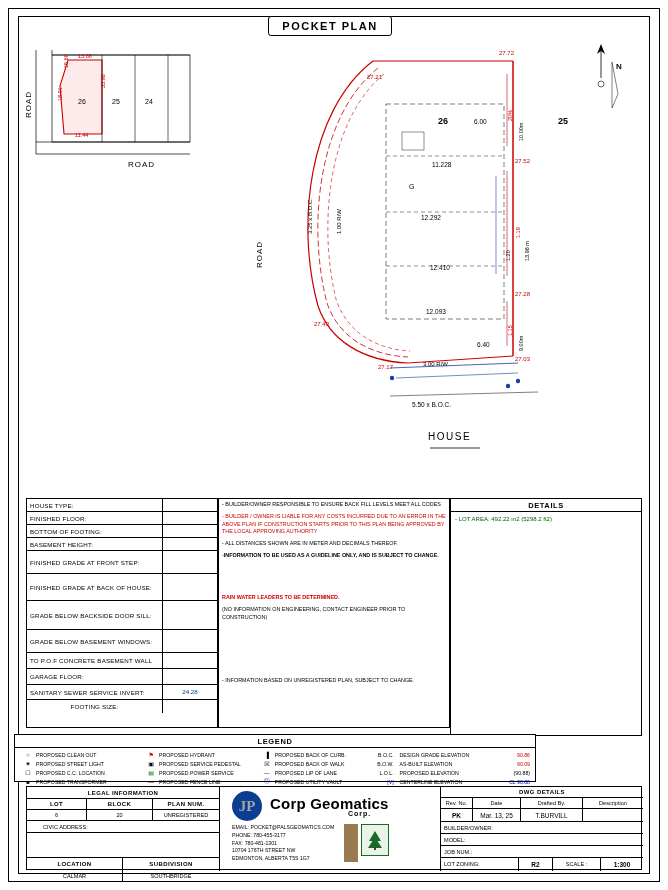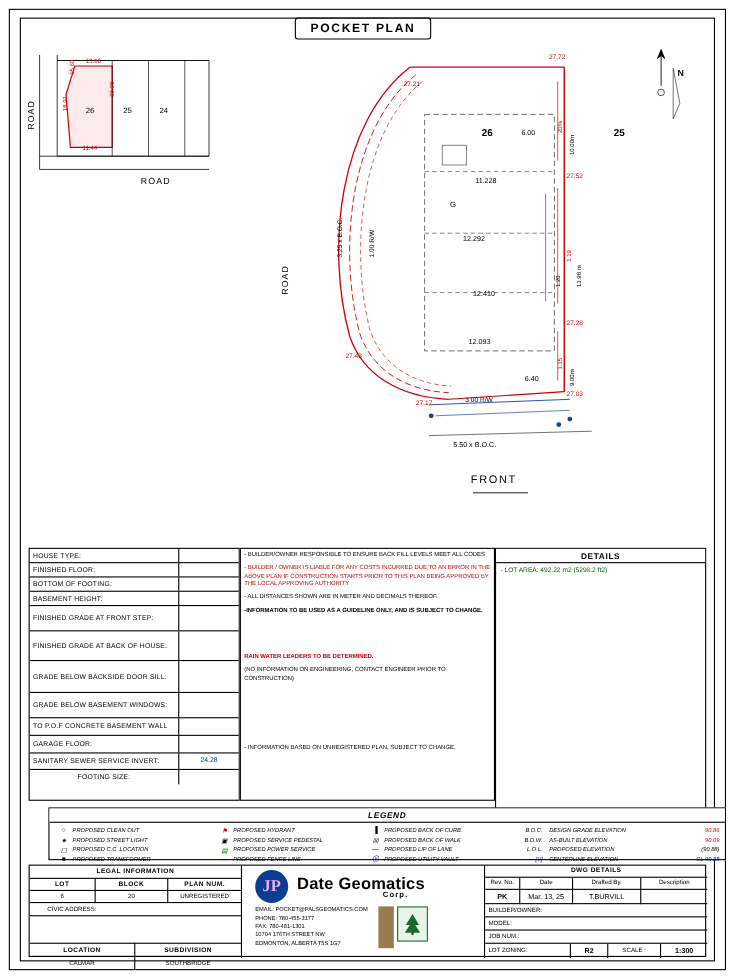--- a/index.html
+++ b/index.html
@@ -169,21 +169,21 @@
     letter-spacing: 1px;
   }
   .contact {
     font-size: 5.2px;
     line-height: 1.5;
   }
   .jp-badge {
     width: 30px; height: 30px;
     border-radius: 50%;
     background: #0b3d91;
-    color: #f0abfc;
+    color: #a3a3a3;
     font-weight: bold;
     font-size: 15px;
     text-align: center;
     line-height: 30px;
     font-family: "Liberation Serif", serif;
   }
   svg { display: block; }
 </style>
 </head>
 <body>
@@ -304,21 +304,21 @@
     <div style="position:absolute; left:497px; top:222px; font-size:5.5px; color:#cc0000; transform:rotate(-90deg); transform-origin:left top;">1.19</div>
     <div style="position:absolute; left:506px; top:245px; font-size:5.5px; transform:rotate(-90deg); transform-origin:left top;">13.98 m</div>
     <div style="position:absolute; left:489px; top:320px; font-size:5.5px; color:#cc0000; transform:rotate(-90deg); transform-origin:left top;">1.15</div>
     <div style="position:absolute; left:500px; top:335px; font-size:5.5px; transform:rotate(-90deg); transform-origin:left top;">9.00m</div>
 
     <div style="position:absolute; left:420px; top:100px; font-size:9px; font-weight:bold;">26</div>
     <div style="position:absolute; left:540px; top:100px; font-size:9px; font-weight:bold;">25</div>
     <div style="position:absolute; left:391px; top:167px; font-size:7px;">G</div>
 
     <div style="position:absolute; left:237px; top:252px; font-size:8px; letter-spacing:1px; transform:rotate(-90deg); transform-origin:left top;">ROAD</div>
-    <div style="position:absolute; left:410px; top:415px; font-size:10px; letter-spacing:1.5px;">FRONT</div>
+    <div style="position:absolute; left:410px; top:415px; font-size:10px; letter-spacing:1.5px;">HOUSE</div>
     <div style="position:absolute; left:598px; top:46px; font-size:8px; font-weight:bold;">N</div>
   </div>
 
   <div class="tbl" style="left:26px; top:498px; width:192px; height:230px;">
     <div class="row">
         <div class="lbl">HOUSE TYPE:</div>
         <div class="val"></div>
       </div>
     <div class="row">
         <div class="lbl">FINISHED FLOOR:</div>
@@ -380,21 +380,21 @@
     </div>
   </div>
 
   <div class="tbl" style="left:450px; top:498px; width:192px; height:238px;">
     <div class="tbl-head">DETAILS</div>
     <div class="details-body">
       <div>- LOT AREA: 492.22 m2 (5298.2 ft2)</div>
     </div>
   </div>
 
-  <div class="tbl" style="left:44px; top:734px; width:616px; height:48px;font-style:italic;">
+  <div class="tbl" style="left:14px; top:734px; width:522px; height:48px;">
     <div class="tbl-head">LEGEND</div>
     <div class="legend-grid">
       <div class="legend-col" style="width:160px;">
         <div class="legend-row">
             <span class="legend-sym">○</span>
             <span>PROPOSED CLEAN OUT</span>
           </div>
         <div class="legend-row">
             <span class="legend-sym">✷</span>
             <span>PROPOSED STREET LIGHT</span>
@@ -526,21 +526,21 @@
       <div style="text-align:center; line-height:12px;">CALMAR</div>
     </div>
     <div class="tb-cell" style="left:96px; top:82px; width:96px; height:12px; border-top:1px solid #000;">
       <div style="text-align:center; line-height:12px;">SOUTHBRIDGE</div>
     </div>
 
     <div class="tb-cell" style="left:192px; top:0; width:222px; height:84px; border-left:1px solid #000; border-right:1px solid #000;">
       <div style="display:flex; align-items:center; padding:4px 0 0 12px;">
         <div class="jp-badge">JP</div>
         <div style="margin-left:8px;">
-          <span class="company-name">Date Geomatics</span>
+          <span class="company-name">Corp Geomatics</span>
           <div class="company-sub" style="margin-left:78px; margin-top:-2px;">Corp.</div>
         </div>
       </div>
       <div style="display:flex; padding:3px 0 0 12px;">
         <div class="contact">
           <div><span>EMAIL:</span> <span>POCKET@PALSGEOMATICS.COM</span></div>
           <div><span>PHONE:</span> <span>780-455-3177</span></div>
           <div><span>FAX:</span> <span>780-481-1301</span></div>
           <div>10704  176TH STREET NW</div>
           <div>EDMONTON, ALBERTA T5S 1G7</div>

